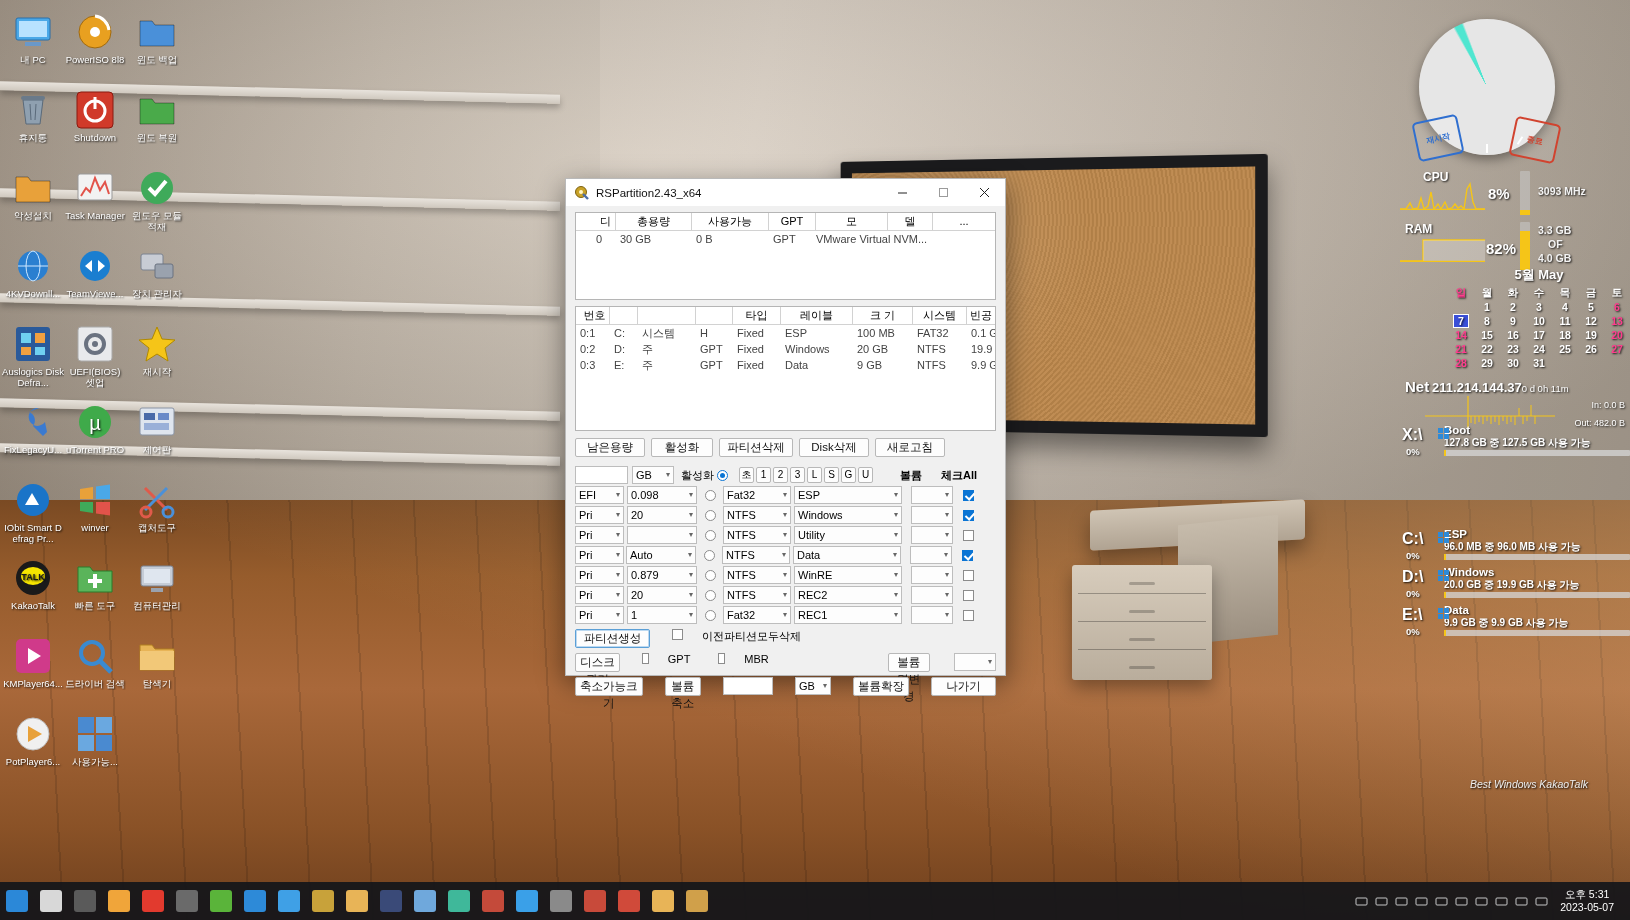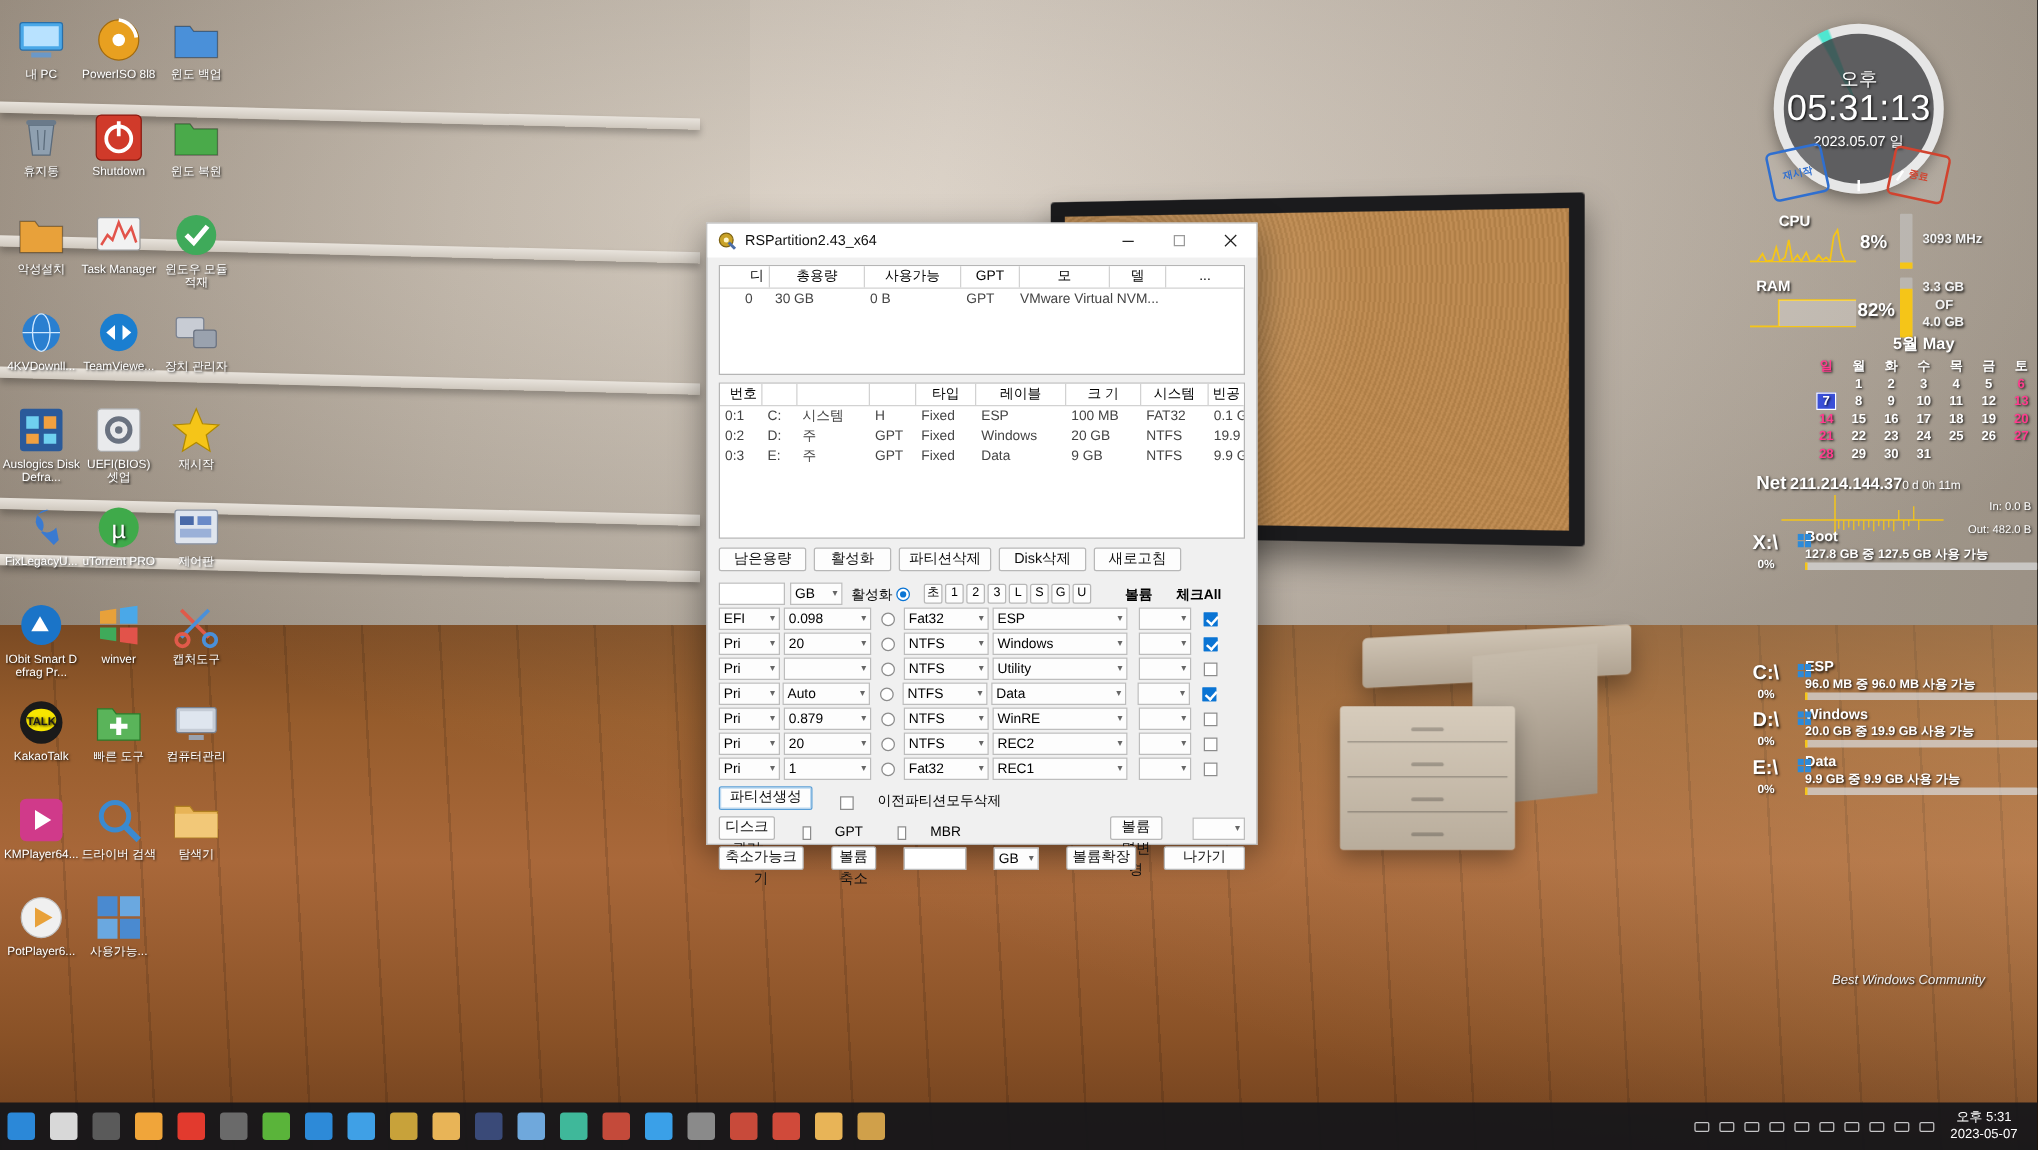--- a/index.html
+++ b/index.html
@@ -234,21 +234,21 @@
   .radio.on::after { content:""; position:absolute; left:2px; top:2px; width:5px; height:5px; border-radius:50%; background:#0a74d4; }
   .cbx { width:11px; height:11px; border:1px solid #8c8c8c; background:#fff; position:relative; display:inline-block; vertical-align:-1px; }
   .cbx.on { background:#0a74d4; border-color:#0a74d4; }
   .cbx.on::after {
     content:""; position:absolute; left:3px; top:0px; width:4px; height:7px;
     border:solid #fff; border-width:0 2px 2px 0; transform:rotate(42deg);
   }
 
   .prow { display:flex; align-items:center; margin-top:2px; }
   .lblsm { font-size:11px; }
-  .footrow { display:flex; align-items:flex-end; gap:22px; margin-top:5px; }
+  .footrow { display:flex; align-items:flex-start; gap:22px; margin-top:5px; }
 </style>
 </head>
 <body>
 
 <div id="desktop">
   <div class="wall"></div>
   <div class="wall-left"></div>
   <div class="wall-shadow"></div>
 
   <div class="shelf s1"></div>
@@ -496,25 +496,20 @@
             <rect x="3" y="21" width="16" height="16" fill="#6aa8e0"></rect>
             <rect x="21" y="21" width="16" height="16" fill="#4a8ad0"></rect>
           </svg></div>
         <span class="lbl">사용가능...</span>
       </div>
     </div>
 </div>
 
 <div class="gadget" id="clock-gadget">
   <div class="clock-ring"></div>
-  <div class="clock-face">
-    <div class="clock-ampm">오후</div>
-    <div class="clock-time">05:31:13</div>
-    <div class="clock-date">2023.05.07 일</div>
-  </div>
   <div class="clock-tick" style="left:67px; bottom:2px;"></div>
   <div class="clock-tick" style="left:100px; bottom:10px; transform:rotate(33deg);"></div>
 </div>
 <div class="badge-tri badge-blue">재시작</div>
 <div class="badge-tri badge-red">종료</div>
 
 <div class="gadget" id="perf-gadget">
 
   <div style="position:absolute; left:23px; top:2px;" class="perf-title">CPU</div>
   <div class="spark" style="position:absolute; left:0px; top:14px; width:85px;">
@@ -709,21 +704,21 @@
      <div class="dname">Data</div>
      <div class="dinfo">9.9 GB 중   9.9 GB 사용 가능</div>
      <div class="bar">
         <i style="width: 1%;"></i>
       </div>
      <span class="pct">0%</span>
     </div>
   </div>
 
 <div id="wf-logo">
-  <div class="sub">Best Windows Community</div>
+  <div class="sub">Best Windows KakaoTalk</div>
 </div>
 
 <div id="win">
   <div id="titlebar">
     <span class="tico">
       <svg width="16" height="16" viewBox="0 0 16 16">
         <circle cx="7" cy="7" r="5.5" fill="#c9a227" stroke="#7d6212"></circle>
         <circle cx="7" cy="7" r="2" fill="#fff6c9"></circle>
         <path d="M9 9 L14 14" stroke="#4c6ea8" stroke-width="2.4"></path>
       </svg>

